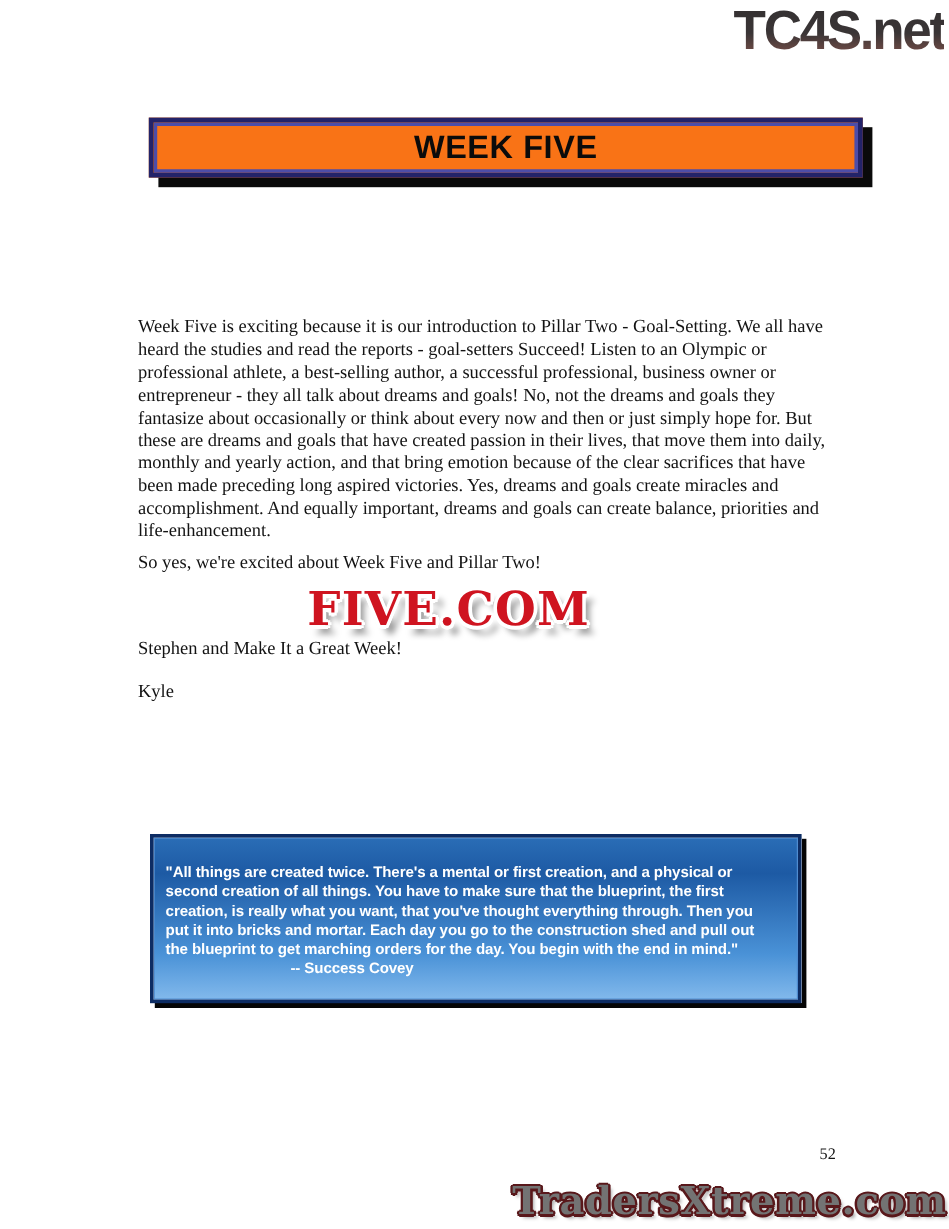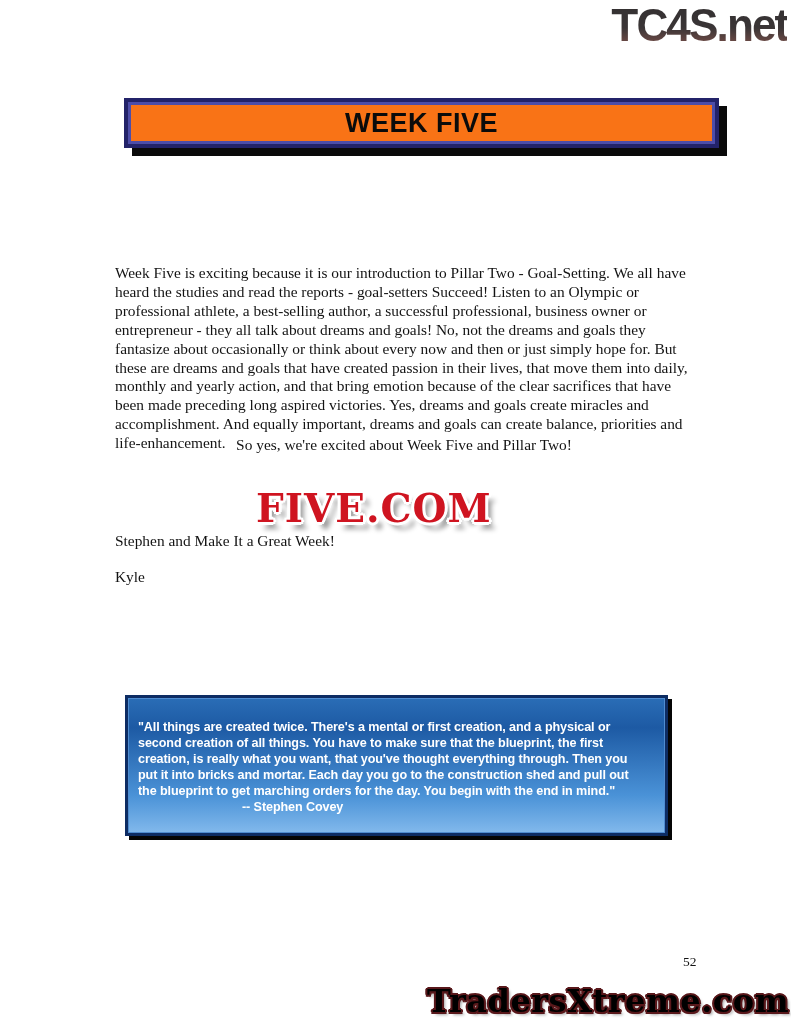--- a/index.html
+++ b/index.html
@@ -44,21 +44,21 @@
     letter-spacing:.5px;
   }
 
   
   .para{
     position:absolute;left:115px;width:578px;margin:0;
     font-size:15.4px;line-height:18.9px;color:#131313;
   }
   .p1{top:210px;}
   .p2{top:264px;}
-  .p3{top:436px;text-align:center;}
+  .p3{top:460px;}
   .p4{top:496px;}
   .p5{top:532px;}
   .p6{top:568px;}
 
   
   .watermark{
     position:absolute;left:256px;top:486px;
     font-family:"DejaVu Serif", serif;
     font-weight:bold;font-size:39px;line-height:44px;
     letter-spacing:1px;
@@ -98,21 +98,21 @@
   .footer-page-number{
     position:absolute;left:655px;top:954px;
     font-size:13.5px;color:#131313;margin-left:28px;
   }
 
   
   .footer-logo{
     position:absolute;right:2px;top:982px;
     font-family:"DejaVu Serif", serif;
     font-weight:bold;font-size:32px;letter-spacing:.5px;
-    color:#000000;
+    color:#737373;
     text-shadow:
       -1.5px -1.5px 0 #59181b, 1.5px -1.5px 0 #59181b,
       -1.5px  1.5px 0 #59181b, 1.5px  1.5px 0 #59181b,
       -2px 0 0 #59181b, 2px 0 0 #59181b,
        0 -2px 0 #59181b, 0 2px 0 #59181b,
        3px 3px 3px rgba(0,0,0,.35);
   }
 </style>
 </head>
 <body>
@@ -133,21 +133,21 @@
 
   <p class="para p5">Stephen and Make It a Great Week!</p>
 
   <p class="para p6">Kyle</p>
 
   <div class="watermark">FIVE.COM</div>
 
   <div class="quote-box">
     <p class="quote-text">
       <span>"All things are created twice. There's a mental or first creation, and a physical or second creation of all things. You have to make sure that the blueprint, the first creation, is really what you want, that you've thought everything through. Then you put it into bricks and mortar. Each day you go to the construction shed and pull out the blueprint to get marching orders for the day. You begin with the end in mind."</span>
-      <span class="quote-attribution">-- Stephen Covey</span>
+      <span class="quote-attribution">-- Success Covey</span>
     </p>
   </div>
 
 
   <div class="footer-page-number">52</div>
 
   <div class="footer-logo">TradersXtreme.com</div>
 
 </div>
 

